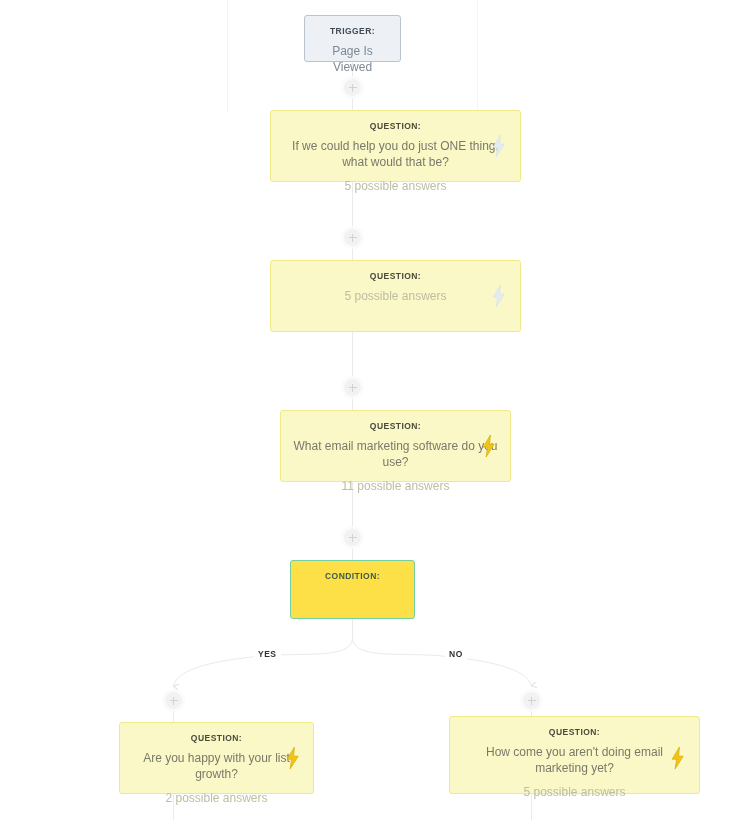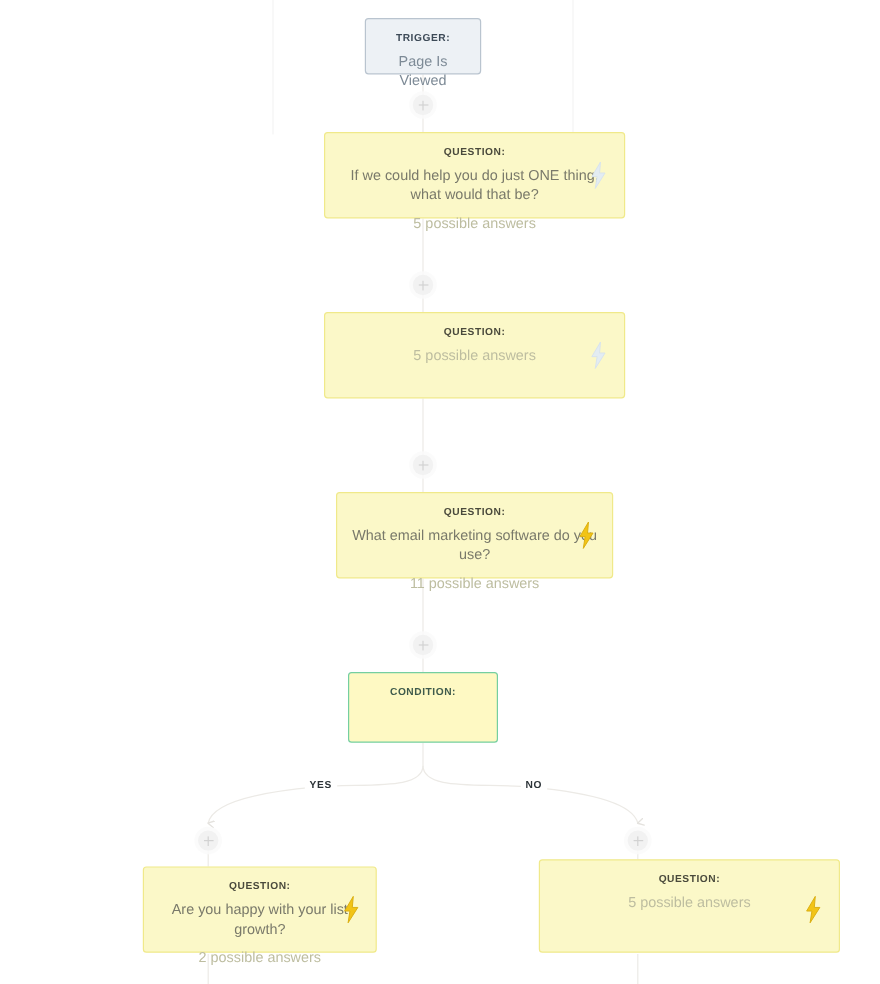--- a/index.html
+++ b/index.html
@@ -71,21 +71,21 @@
 
   .node.question {
     background: #fbf8c8;
     border: 1px solid #f0e98a;
     margin-left: 43px;
   }
   .node.question .kicker { color: #4a4a3c; }
   .node.question .body { color: #79796a; }
 
   .node.condition {
-    background: #fef9c3;
+    background: #fde047;
     border: 1px solid #74cfa0;
   }
   .node.condition .kicker { color: #3f5b4c; }
   .node.condition .body { color: #6e8579; }
 
   
   .plus {
     position: absolute;
     width: 17px;
     height: 17px;
@@ -214,38 +214,39 @@
       </svg>
   </div>
 
   <div class="plus" style="left:344px; top:529px;"></div>
 
   <div class="node condition" style="left:290px; top:560px; width:125px; height:59px;">
     <div class="kicker">CONDITION:</div>
   </div>
 
   <div class="branch-label" style="left:254px; top:648px;">YES</div>
-  <div class="branch-label" style="left:434px; top:648px;">NO</div>
+  <div class="branch-label" style="left:445px; top:648px;">NO</div>
 
   <div class="plus" style="left:165px; top:692px;"></div>
   <div class="plus" style="left:523px; top:692px;"></div>
 
   <div class="node question" style="left:76px; top:722px; width:195px; height:72px;">
     <div class="kicker">QUESTION:</div>
     <div class="body">Are you happy with your list growth?</div>
     <div class="meta">2 possible answers</div>
   </div>
   <div class="bolt" style="left:283px; top:746px;">
     <svg viewBox="0 0 20 24">
         <path d="M11.4 1 L4.2 13.2 L8.6 13.2 L7.1 23 L15.2 10.2 L10.6 10.2 Z" fill="#f2c416" stroke="#d9ae10" stroke-width="0.8" stroke-linejoin="round"></path>
       </svg>
   </div>
 
   <div class="node question" style="left:406px; top:716px; width:251px; height:78px;">
     <div class="kicker">QUESTION:</div>
+    <div class="body">How come you aren't doing email marketing yet?</div>
     <div class="meta">5 possible answers</div>
   </div>
   <div class="bolt" style="left:668px; top:746px;">
     <svg viewBox="0 0 20 24">
         <path d="M11.4 1 L4.2 13.2 L8.6 13.2 L7.1 23 L15.2 10.2 L10.6 10.2 Z" fill="#f2c416" stroke="#d9ae10" stroke-width="0.8" stroke-linejoin="round"></path>
       </svg>
   </div>
 
 </div>
 

